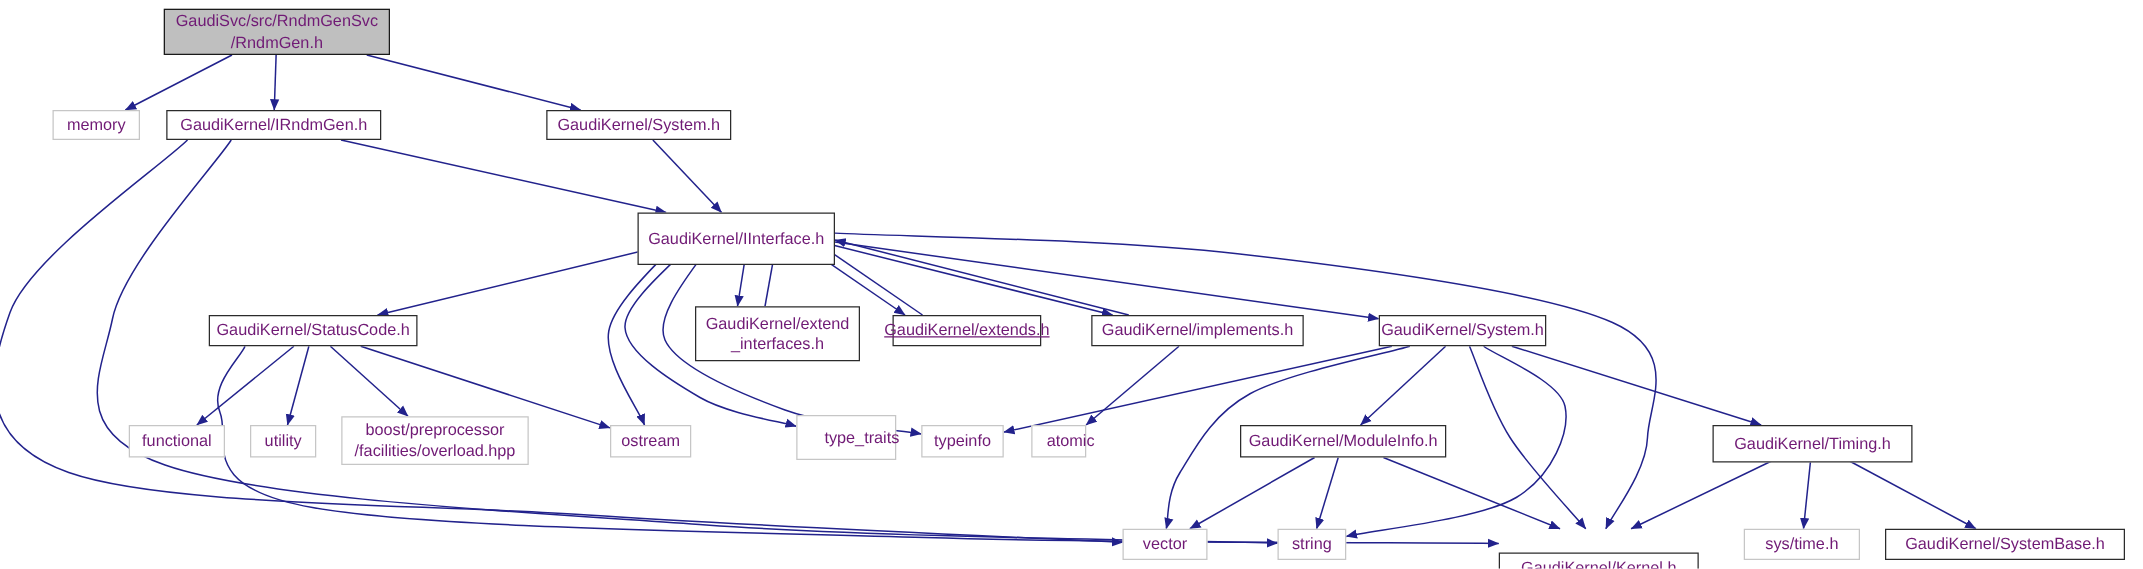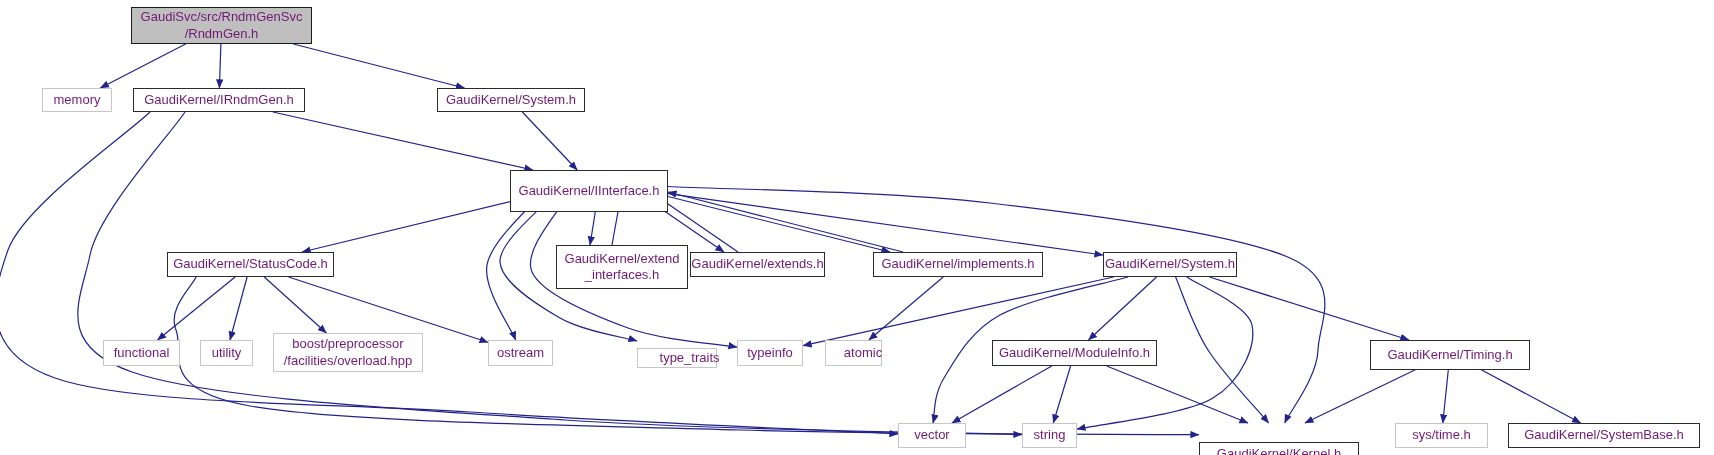--- a/index.html
+++ b/index.html
@@ -80,31 +80,31 @@
   <div id="node-layer">
       <div class="node root" style="left: 131px; top: 7px; width: 181px; height: 37px;">GaudiSvc/src/RndmGenSvc
 /RndmGen.h</div>
       <div class="node system" style="left: 42px; top: 88px; width: 70px; height: 24px;">memory</div>
       <div class="node header" style="left: 133px; top: 88px; width: 172px; height: 24px;">GaudiKernel/IRndmGen.h</div>
       <div class="node header" style="left: 437px; top: 88px; width: 148px; height: 24px;">GaudiKernel/System.h</div>
       <div class="node header" style="left: 510px; top: 170px; width: 158px; height: 42px;">GaudiKernel/IInterface.h</div>
       <div class="node header" style="left: 167px; top: 252px; width: 167px; height: 25px;">GaudiKernel/StatusCode.h</div>
       <div class="node header" style="left: 516px; top: 245px; width: 132px; height: 44px; margin-left: 40px;">GaudiKernel/extend
 _interfaces.h</div>
-      <div class="node header" style="left: 690px; top: 252px; width: 135px; height: 25px;">GaudiKernel/extends.h</div>
+      <div class="node header" style="left: 714px; top: 252px; width: 119px; height: 25px; text-decoration: underline;">GaudiKernel/extends.h</div>
       <div class="node header" style="left: 873px; top: 252px; width: 170px; height: 25px;">GaudiKernel/implements.h</div>
       <div class="node header" style="left: 1103px; top: 252px; width: 134px; height: 25px;">GaudiKernel/System.h</div>
       <div class="node system" style="left: 103px; top: 340px; width: 77px; height: 26px; text-align: center;">functional</div>
       <div class="node system" style="left: 200px; top: 340px; width: 53px; height: 26px;">utility</div>
       <div class="node system" style="left: 273px; top: 333px; width: 150px; height: 39px;">boost/preprocessor
 /facilities/overload.hpp</div>
       <div class="node system" style="left: 488px; top: 340px; width: 65px; height: 26px;">ostream</div>
-      <div class="node system" style="left: 637px; top: 348px; width: 80px; height: 20px; padding-left: 25px;">type_traits</div>
+      <div class="node system" style="left: 637px; top: 332px; width: 80px; height: 36px; padding-left: 25px;">type_traits</div>
       <div class="node system" style="left: 737px; top: 340px; width: 66px; height: 26px;">typeinfo</div>
-      <div class="node system" style="left: 825px; top: 340px; width: 57px; height: 26px; padding-left: 19px;">atomic</div>
+      <div class="node system" style="left: 825px; top: 340px; width: 44px; height: 26px; padding-left: 19px;">atomic</div>
       <div class="node header" style="left: 992px; top: 340px; width: 165px; height: 26px;">GaudiKernel/ModuleInfo.h</div>
       <div class="node header" style="left: 1370px; top: 340px; width: 160px; height: 30px;">GaudiKernel/Timing.h</div>
       <div class="node system" style="left: 898px; top: 423px; width: 68px; height: 25px;">vector</div>
       <div class="node system" style="left: 1022px; top: 423px; width: 55px; height: 25px;">string</div>
       <div class="node header" style="left: 1199px; top: 423px; width: 160px; height: 25px; margin-top: 19px;">GaudiKernel/Kernel.h</div>
       <div class="node system" style="left: 1395px; top: 423px; width: 93px; height: 25px;">sys/time.h</div>
       <div class="node header" style="left: 1508px; top: 423px; width: 192px; height: 25px;">GaudiKernel/SystemBase.h</div>
     </div>
 </div>
 

